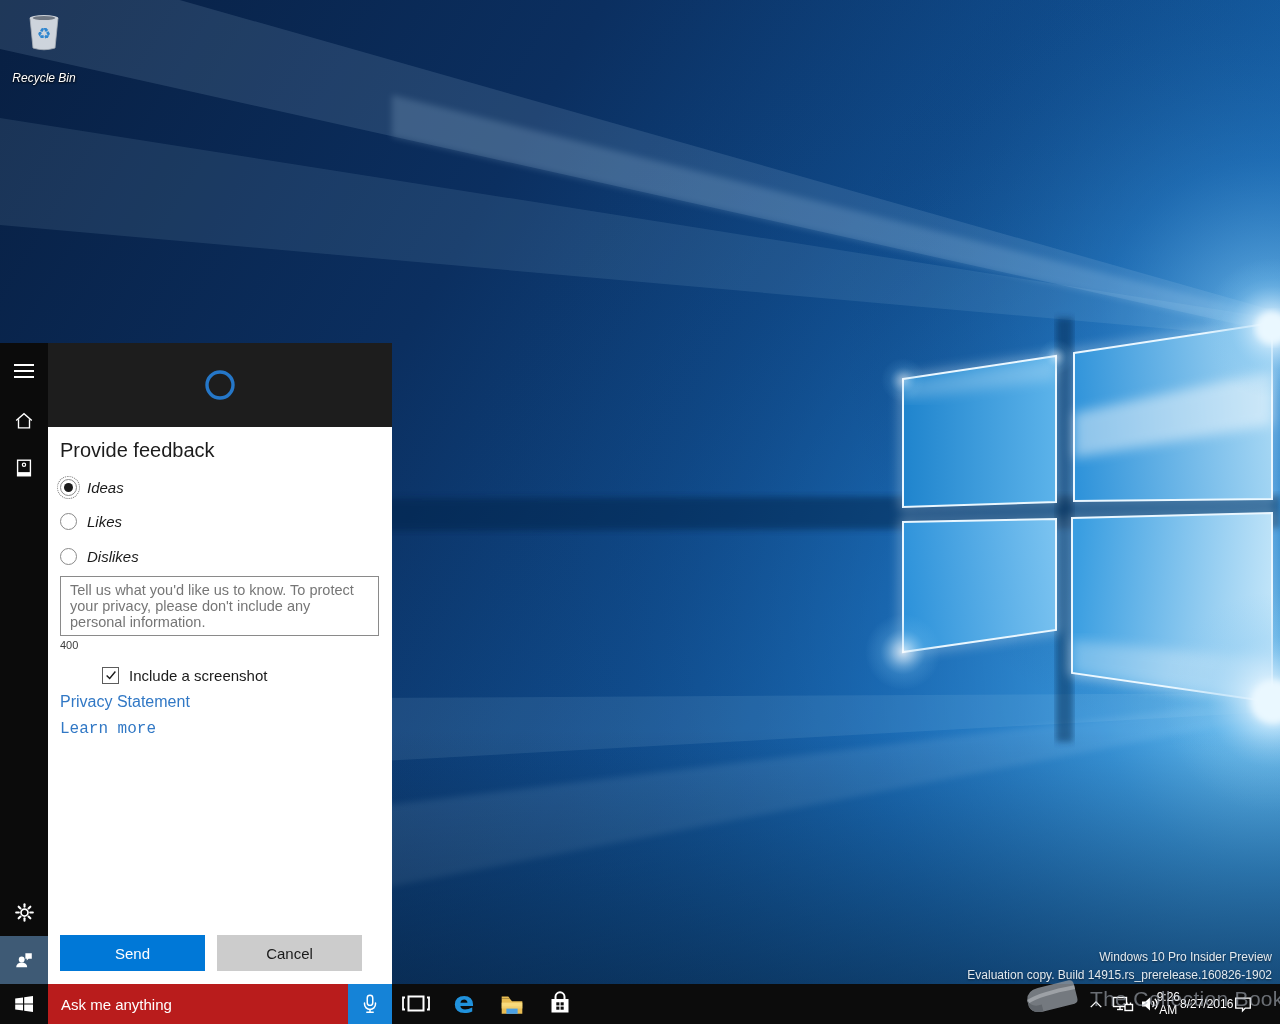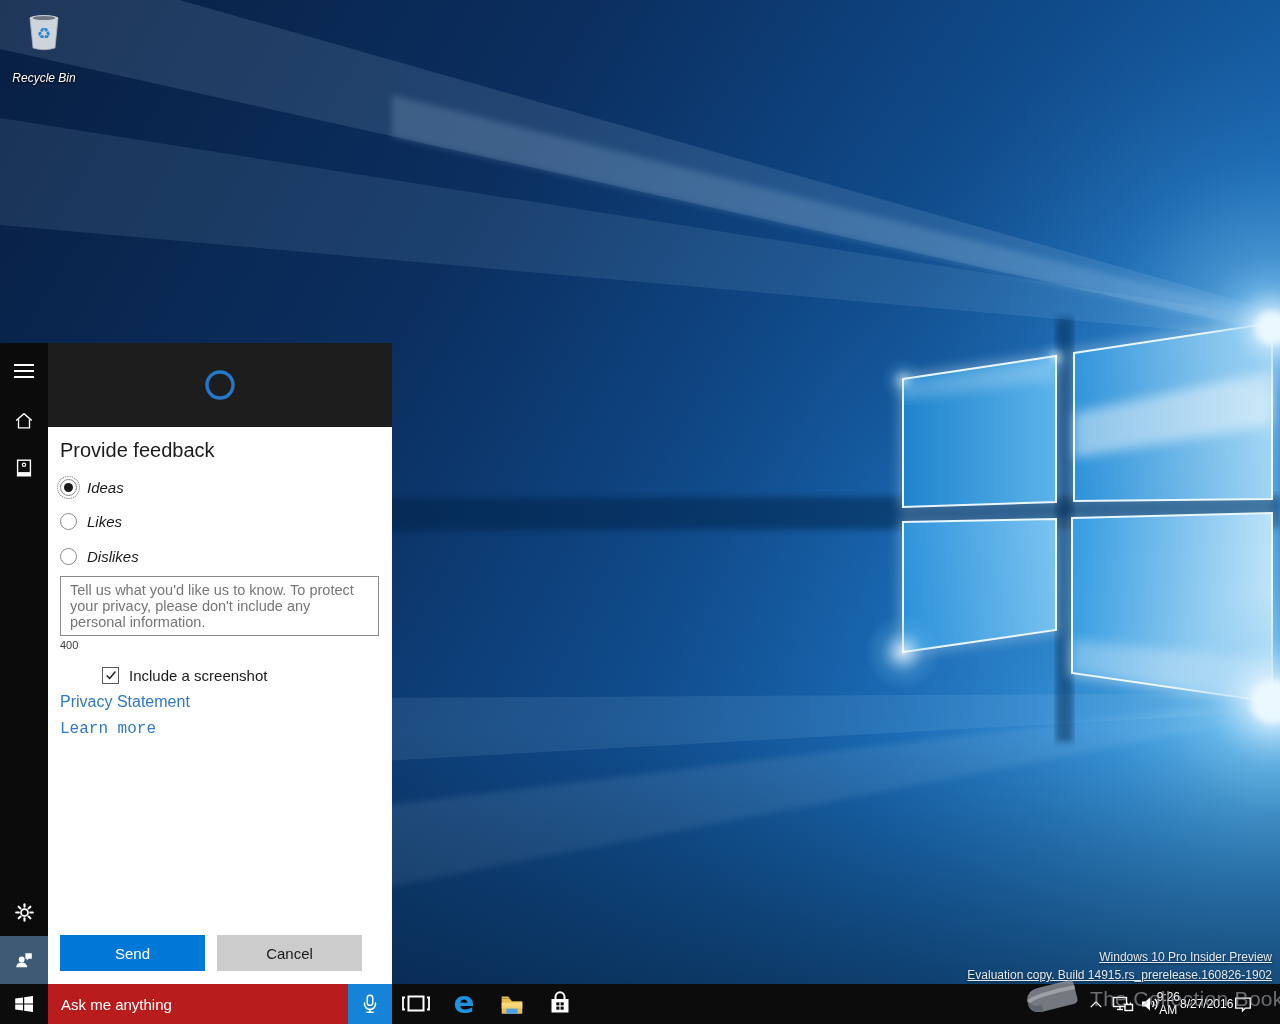--- a/index.html
+++ b/index.html
@@ -17,21 +17,20 @@
     margin-top:17px; font-size:12px; color:#fff;
     text-shadow:0 1px 2px rgba(0,0,0,.85), 1px 0 2px rgba(0,0,0,.6);
     font-style:italic;
   }
 
   
   .os-watermark {
     position:absolute; right:8px; top:948px; z-index:3; text-align:right;
     font-size:12px; line-height:18px; color:rgba(244,248,252,.92);
     text-shadow:0 1px 2px rgba(0,0,0,.55);
-    text-decoration:underline;
   }
 
   
   .collection-watermark {
     position:absolute; left:1020px; top:976px; z-index:12; display:flex; align-items:center;
     pointer-events:none;
   }
   .collection-watermark .cw-text {
     margin-left:6px; font-size:21px; letter-spacing:.3px;
     color:rgba(170,177,186,.60); white-space:nowrap;

